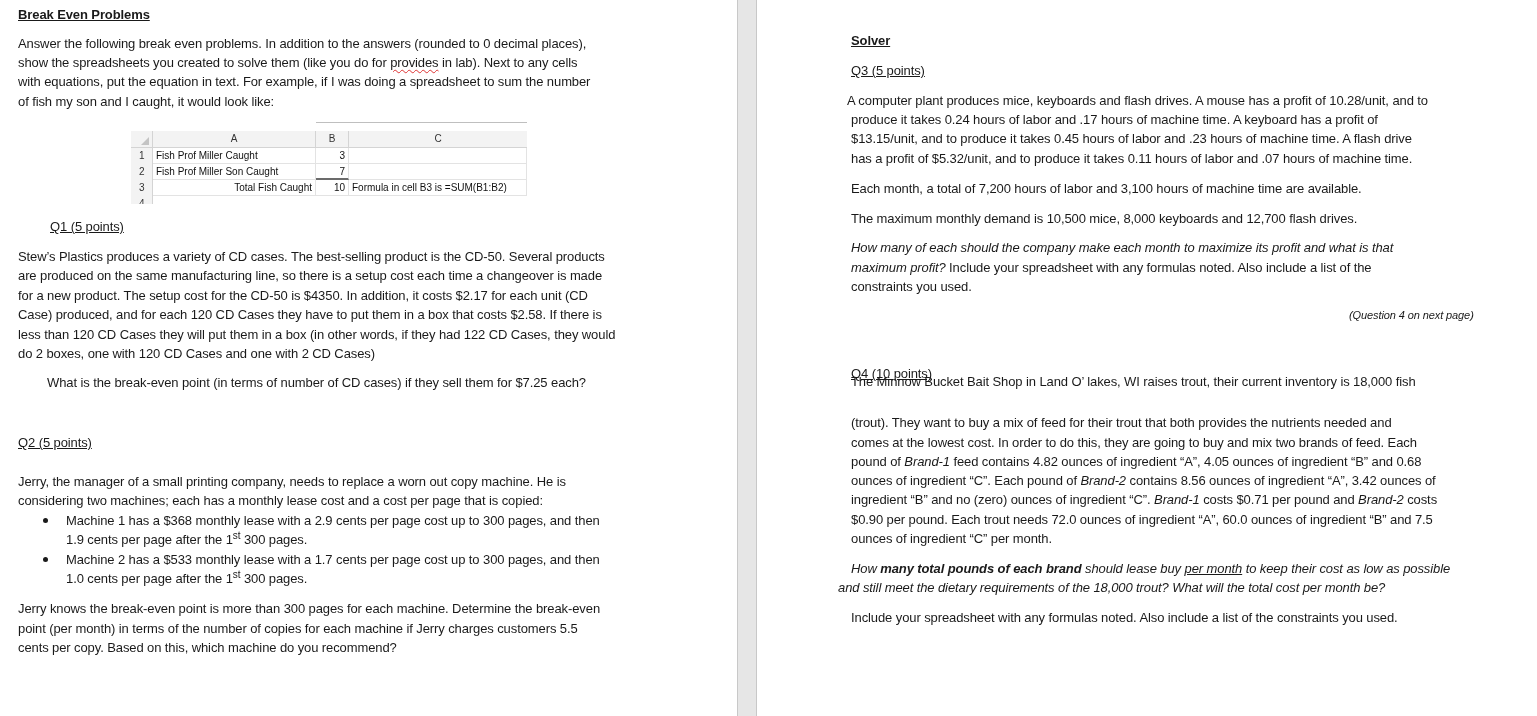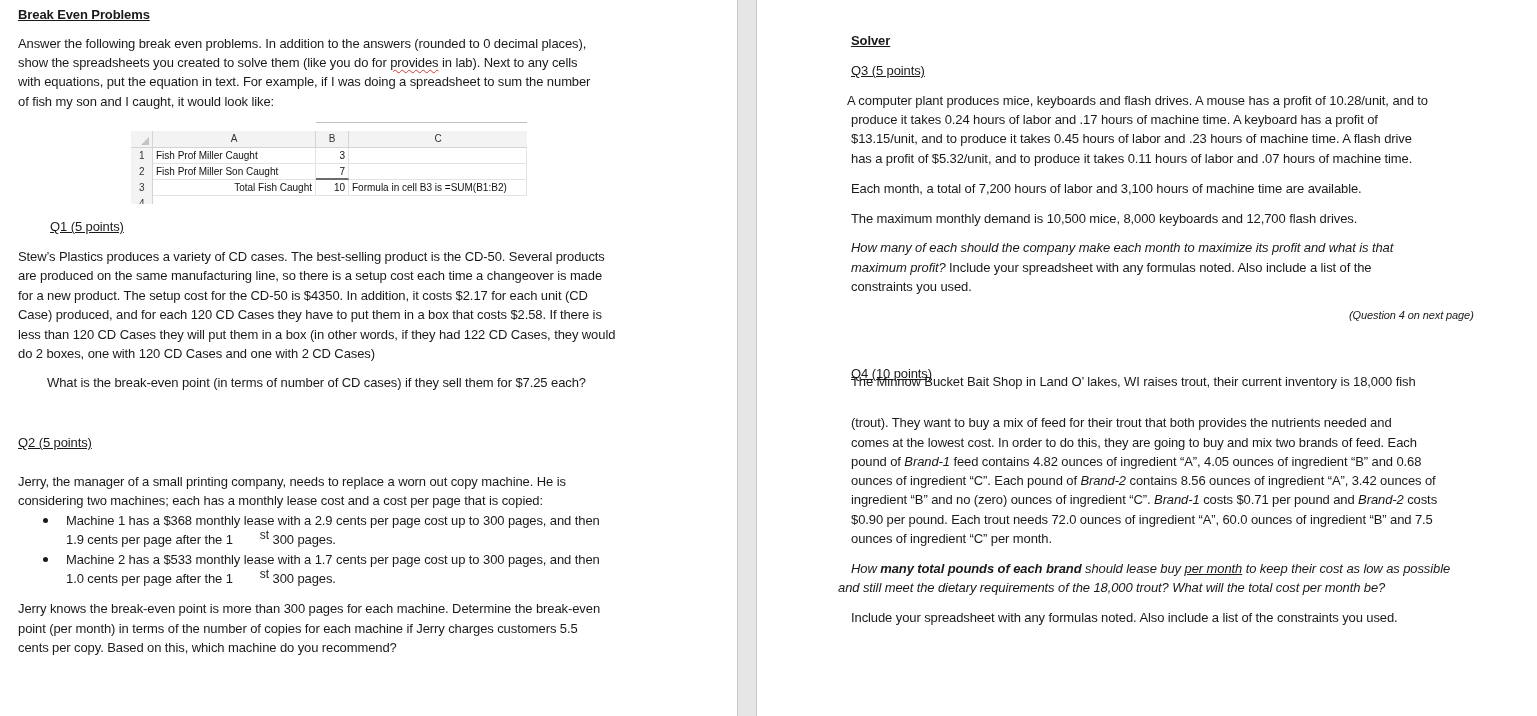--- a/index.html
+++ b/index.html
@@ -42,21 +42,21 @@
       letter-spacing: -0.1px;
     }
     .ul { text-decoration: underline; }
     .bold { font-weight: bold; }
     .ital { font-style: italic; }
     .squig {
       text-decoration: underline wavy #d33;
       text-decoration-thickness: 1px;
       text-underline-offset: 2px;
     }
-    sup { font-size: 12px; line-height: 0; margin-left: 27px; }
+    sup { font-size: 10px; line-height: 0; }
 
     
     .sheet {
       position: absolute;
       left: 131px;
       top: 122px;
       width: 396px;
       height: 82px;
       background: #ffffff;
       font-size: 10px;

